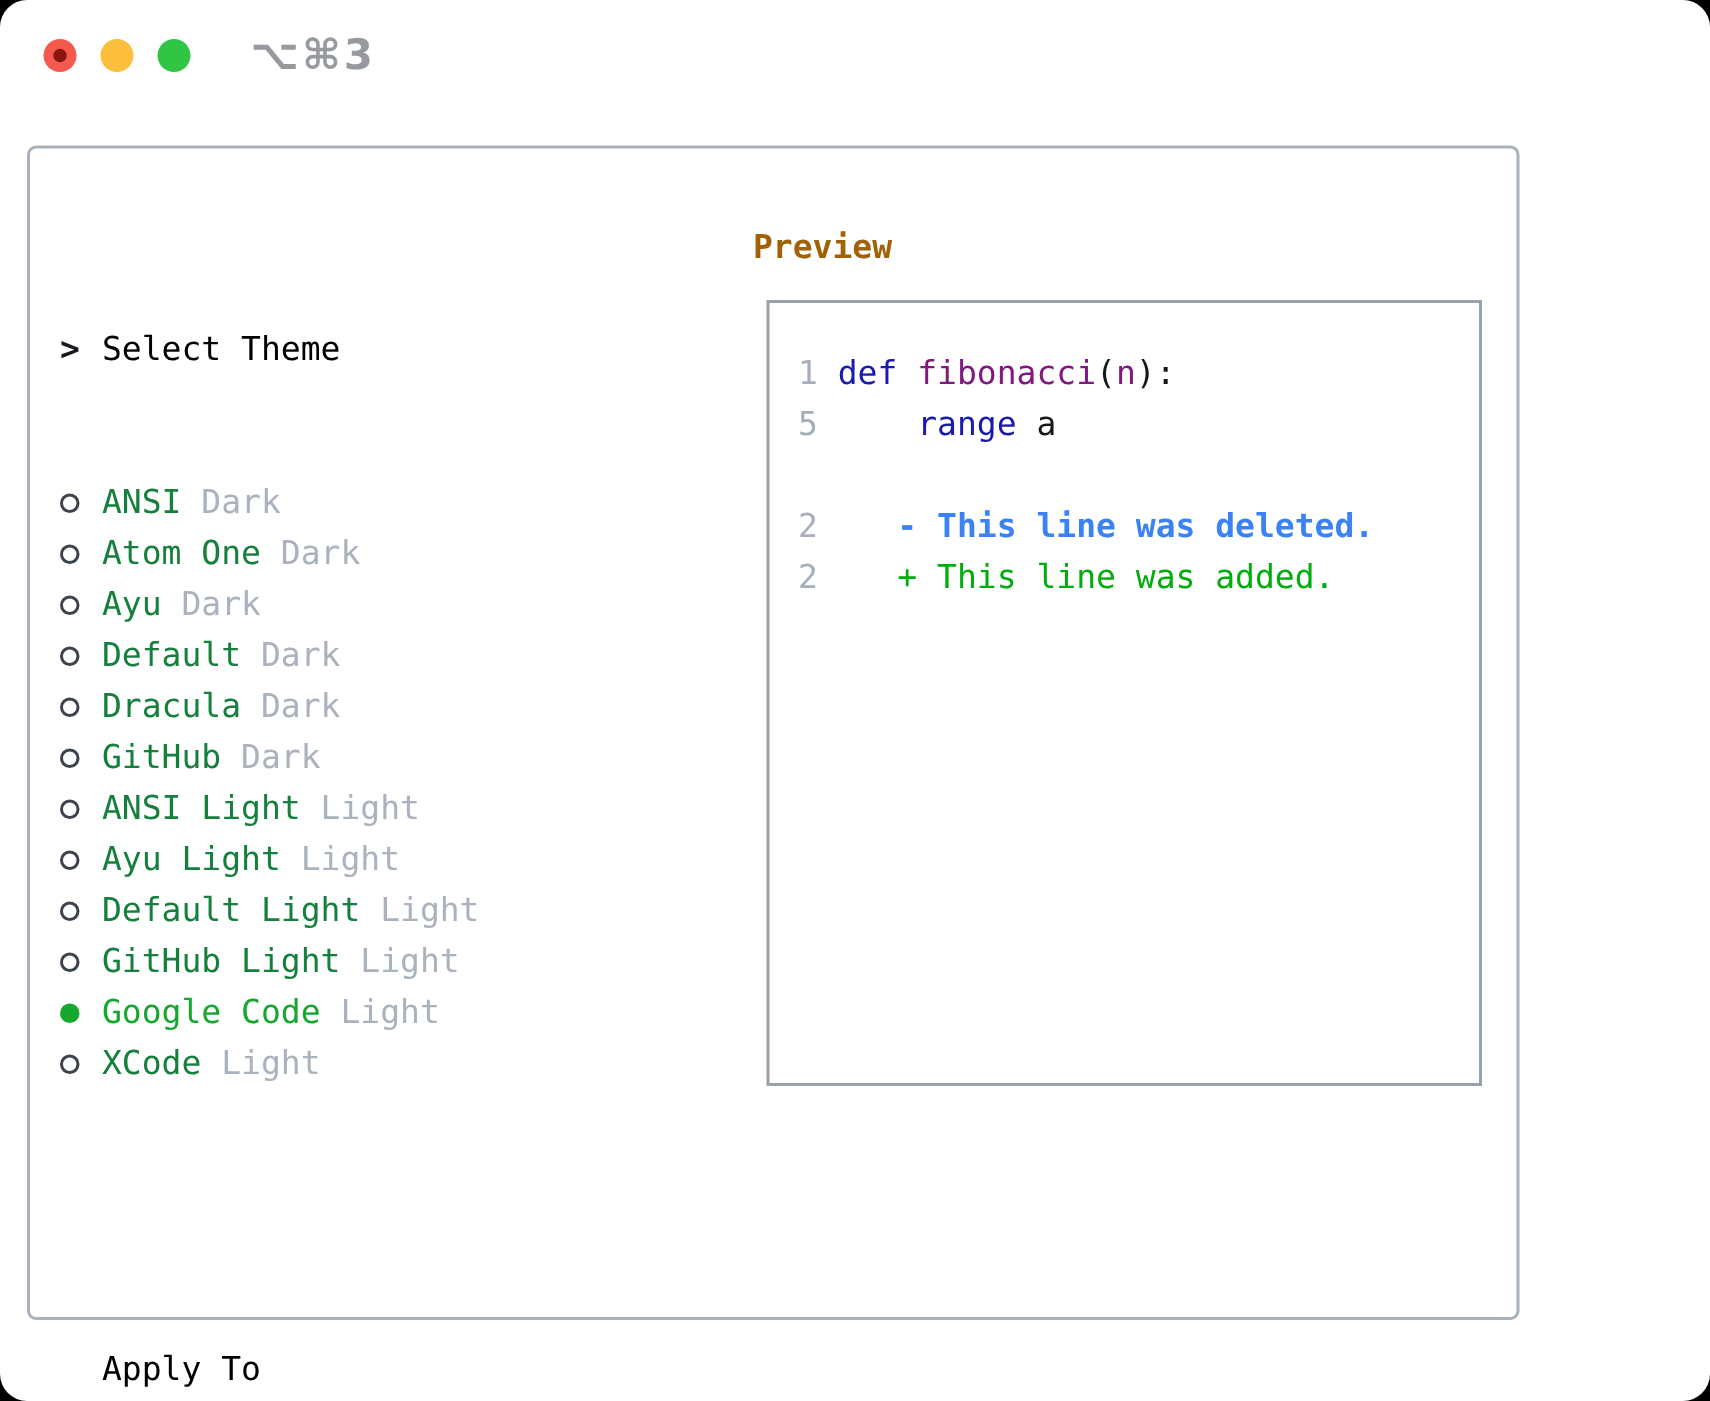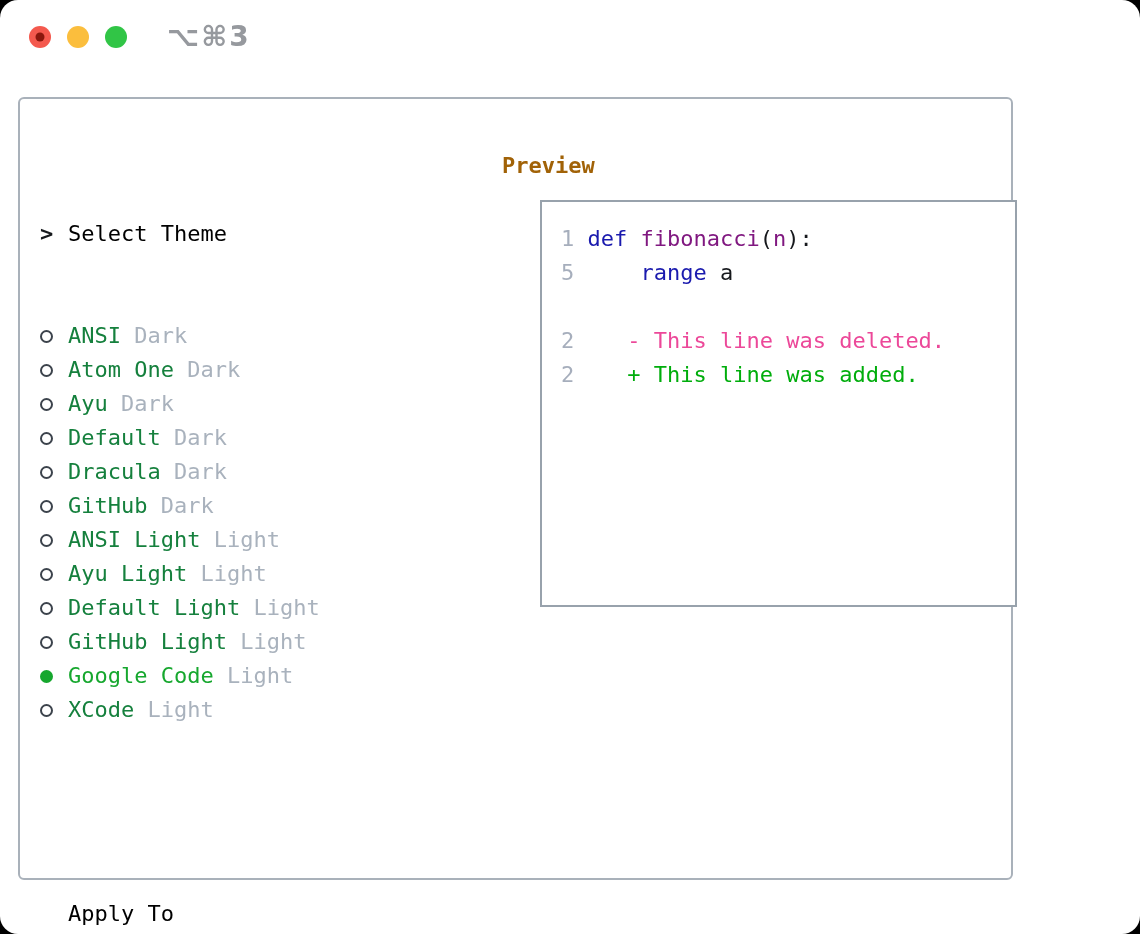--- a/index.html
+++ b/index.html
@@ -53,34 +53,34 @@
   .theme-name { color: #15803d; }
   .theme-name.selected { color: #16a72e; }
   .variant { color: #a9b2bd; }
   .spacer { height: 34px; }
   
   .preview-title {
     position: absolute; left: 482px; top: 50px;
     font-size: 22px; line-height: 34px; font-weight: bold; color: #a16207;
   }
   .preview-box {
-    position: absolute; left: 520px; top: 101px; width: 477px; height: 407px;
+    position: absolute; left: 491px; top: 101px; width: 477px; height: 524px;
     border: 2px solid #98a2ac; background: #fff;
-    padding: 20px 0 0 19px;
+    padding: 31px 0 0 19px;
     font-size: 22px; line-height: 34px;
   }
   .code-line { white-space: pre; height: 34px; }
   .ln { color: #a6aebc; }
   .tok-plain    { color: #16181c; }
   .tok-keyword  { color: #1a1aae; }
   .tok-function { color: #801880; }
   .tok-param    { color: #801880; }
   .tok-number   { color: #0f6b6b; }
   .tok-context  { color: #8b9097; }
-  .tok-deleted  { color: #ec4899; }
+  .tok-deleted  { color: #3b82f6; font-weight: bold; }
   .tok-added    { color: #00ad0c; }
 </style>
 </head>
 <body>
 
 <div class="window">
 
   <div class="titlebar">
     <div class="lights">
       <div class="light red">

